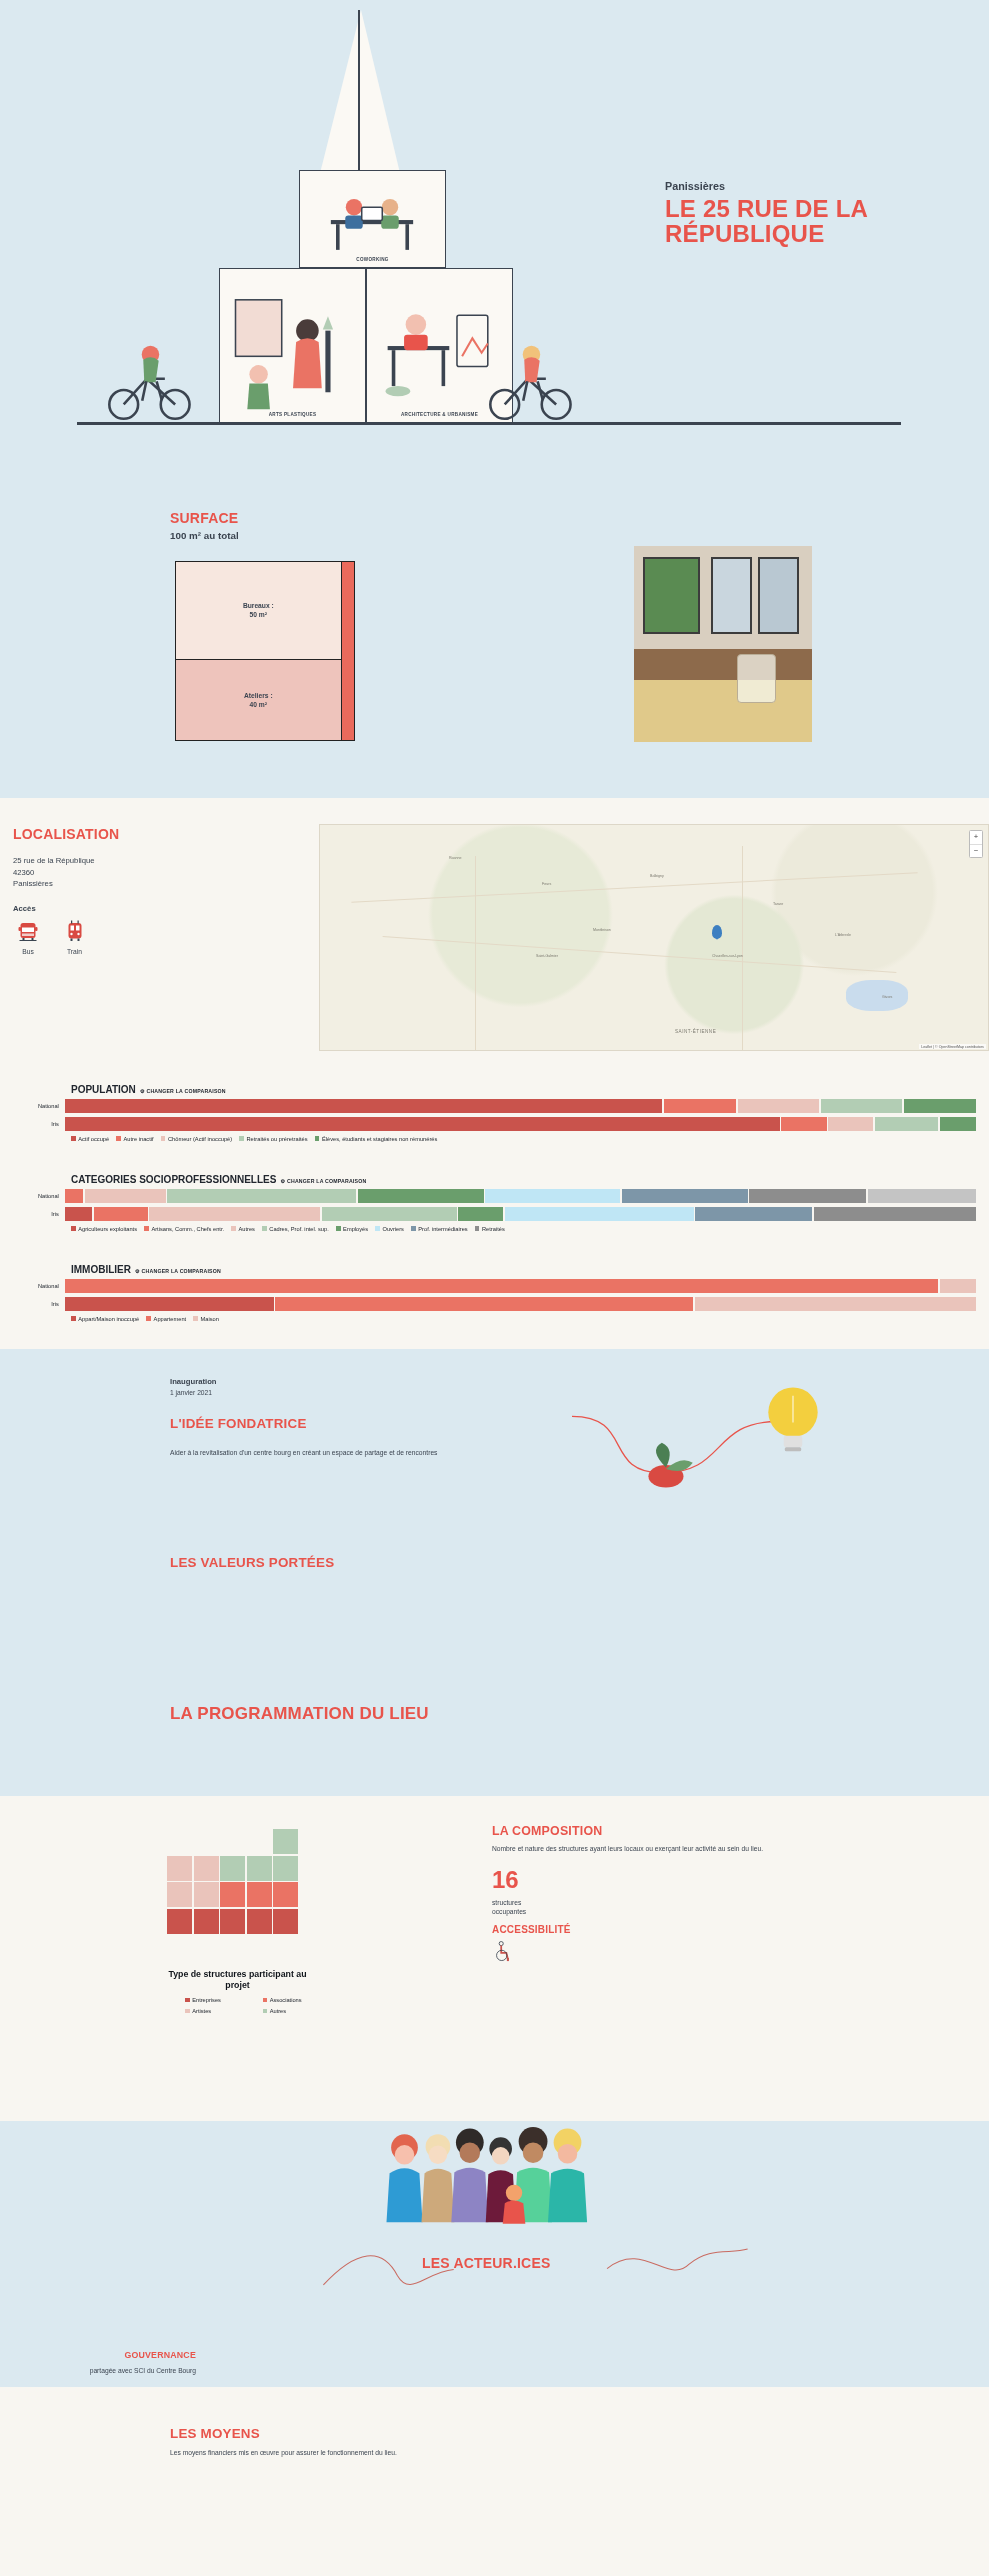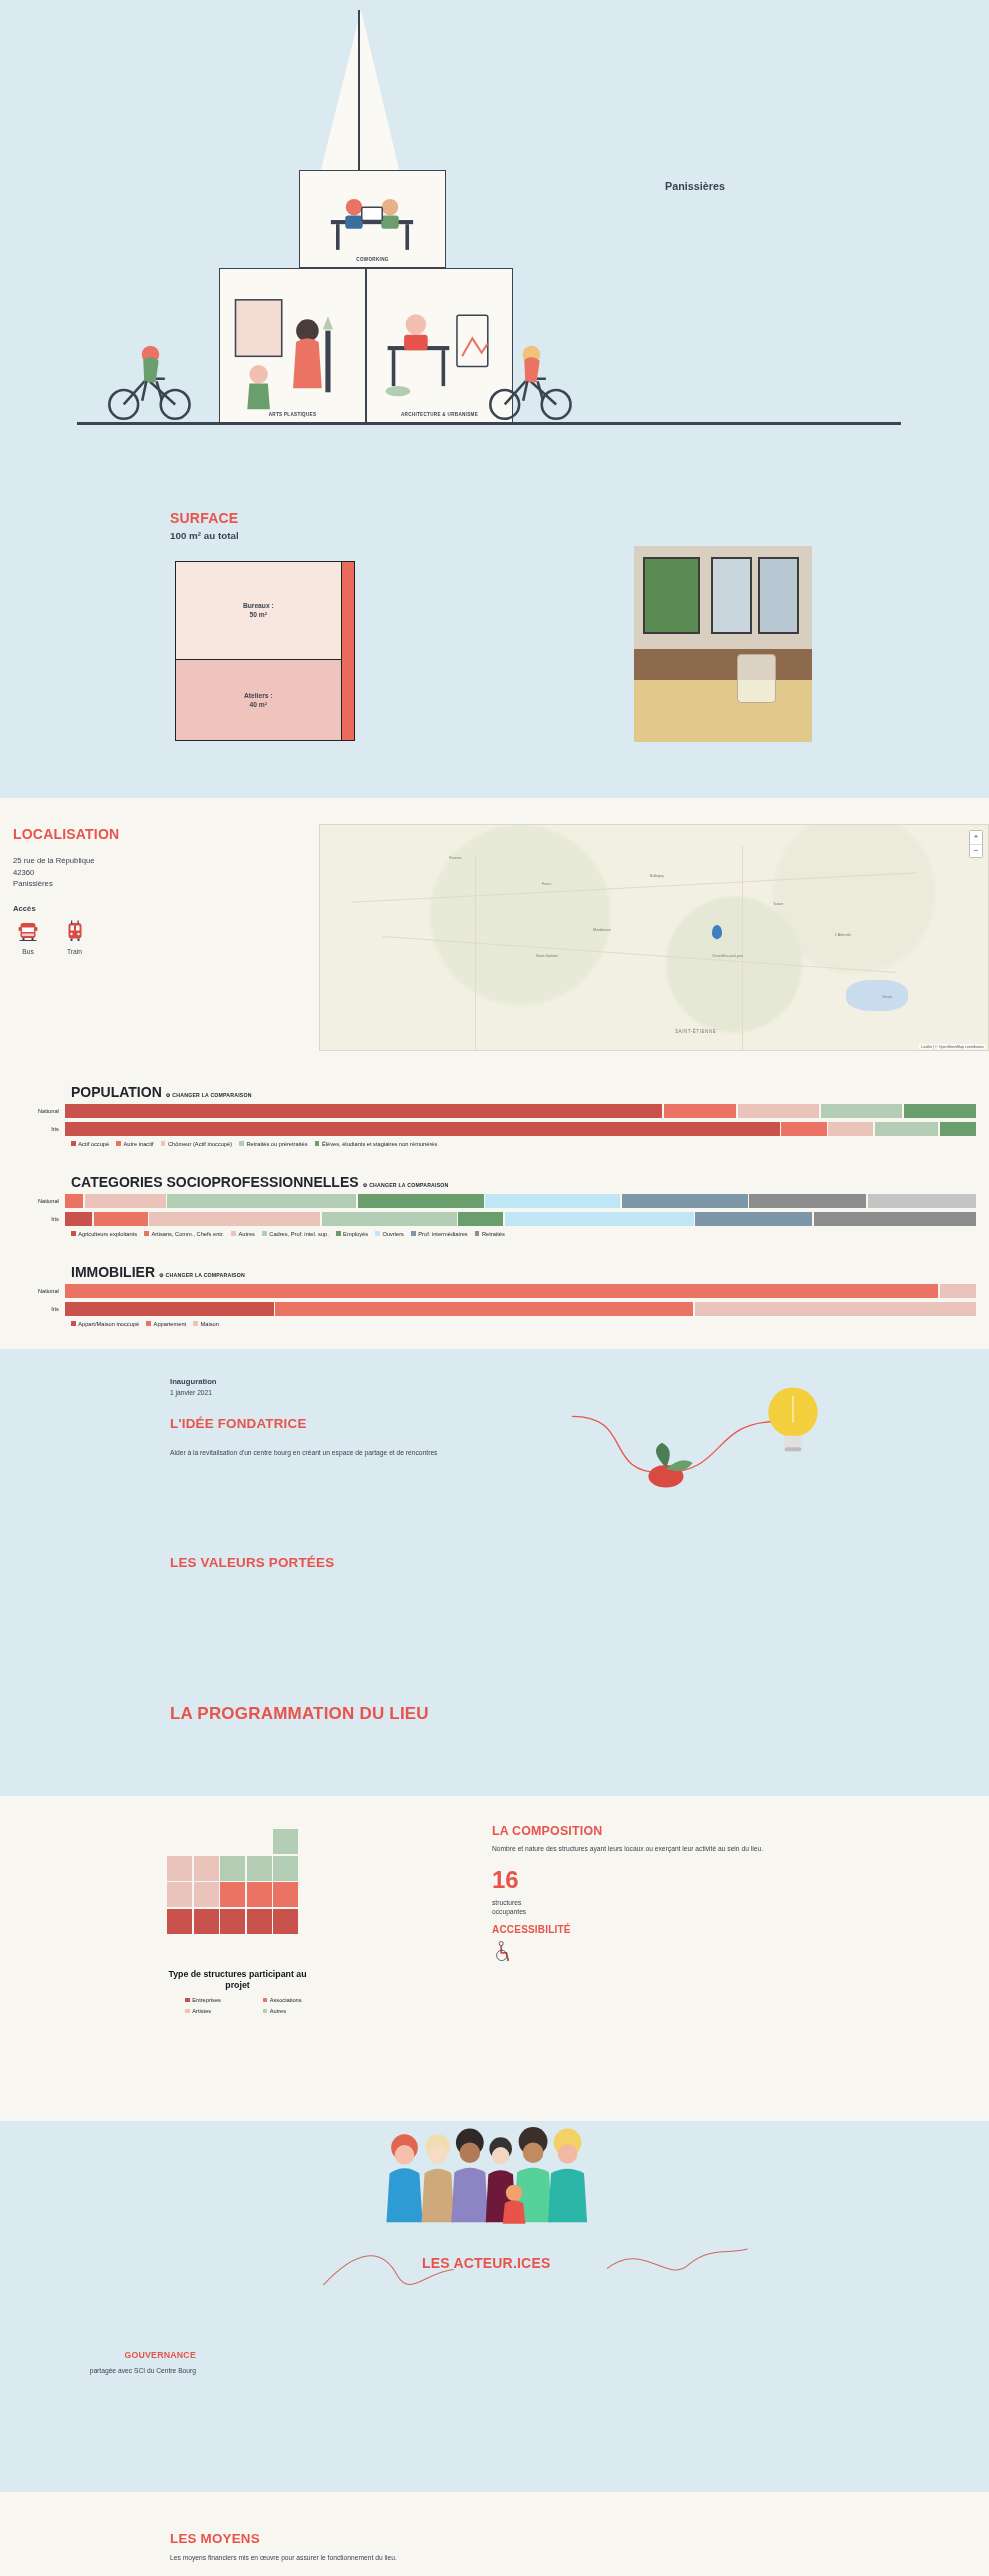--- a/index.html
+++ b/index.html
@@ -143,21 +143,21 @@
   }
   .map .zoomctl div + div { border-top:0.5px solid #ddd; }
   .map .attrib {
     position:absolute; right:2.1px; bottom:1px; font-size:3.6px; color:#555;
     background:rgba(255,255,255,.7); padding:0.5px 2.1px;
   }
   .map .mlabel { position:absolute; font-size:3.6px; color:#7c7a70; }
 
   
   .stat-block { position: absolute; left: 0; width: 989px; }
-  .stat-title { font-size: 14px; font-weight: 800; text-transform: uppercase; color:#21262e;}
+  .stat-title { font-size: 10px; font-weight: 800; text-transform: uppercase; color:#21262e;}
   .stat-change { font-size: 5.2px; font-weight: 700; letter-spacing:0.2px; color:#21262e; margin-left:4.1px;}
   .gear { font-size: 5.2px; }
   .bar-row { display: flex; align-items: center; margin-top: 3.6px; }
   .bar-name { width: 52px; text-align: right; padding-right: 6.2px; font-size: 5.7px; color:#21262e;}
   .bar-track { flex: 1 1 auto; display: flex; height: 14.4px; gap: 1.5px; }
   .bar-seg { height: 100%; }
   .legend { display: flex; flex-wrap: wrap; gap: 7.2px; margin-top: 4.6px; margin-left: 58px; }
   .legend-item { display: flex; align-items: center; gap: 2.6px; font-size: 5.7px; color: #21262e; }
   .swatch { width: 4.6px; height: 4.6px; display: inline-block; }
 
@@ -195,21 +195,21 @@
   .waffle-legend { position: absolute; left: 185px; top: 201px; width: 155px;
                    display: grid; grid-template-columns: 1fr 1fr; row-gap: 5.2px; }
   .comp-h { position: absolute; left: 492px; top: 28px; font-size: 12.4px; }
   .comp-p { position: absolute; left: 492px; top: 49px; width: 422px; font-size: 6.7px; }
   .comp-num { position: absolute; left: 492px; top: 70px; font-size: 24px; font-weight: 800; color: #e8544b; }
   .comp-num-lbl { position: absolute; left: 492px; top: 102px; font-size: 6.7px; line-height: 1.35; }
   .access-h { position: absolute; left: 492px; top: 128px; font-size: 10px; }
   .access-ico { position: absolute; left: 494px; top: 145px; }
 
   
-  #acteurs { height: 371px; }
+  #acteurs { height: 266px; }
   .people { position: absolute; left: 381px; top: 5.2px; }
   .acteurs-h { position: absolute; left: 422px; top: 134px; font-size: 14px; }
   .squiggle { position: absolute; left: 319px; top: 123px; }
   .gouv-h { position: absolute; left: 72px; top: 229px; width: 124px; text-align: right; font-size: 8.8px; }
   .gouv-p { position: absolute; left: 41px; top: 245px; width: 155px; text-align: right; font-size: 6.7px; line-height: 1.5; }
 
   
   #moyens { height: 634px; }
   .moyens-h { position: absolute; left: 170px; top: 39px; font-size: 13.4px; }
   .moyens-p { position: absolute; left: 170px; top: 62px; font-size: 6.7px; }
@@ -278,20 +278,21 @@
       <circle cx="92" cy="38" r="17" fill="#f1c27a"></circle>
       <path d="M78 48 q16 -10 30 2 l-6 42 h-22 z" fill="#ea7364"></path>
       <path d="M84 90 l-8 38 M104 90 l10 36" stroke="#3b4450" stroke-width="5" fill="none"></path>
     </svg>
   </div>
 
   <div class="hero-ground"></div>
 
   <div class="hero-title-wrap">
     <div class="hero-city">Panissières</div>
+    <div class="hero-name h-red">LE 25 RUE DE LA RÉPUBLIQUE</div>
   </div>
 </section>
 
 <section class="band band--blue" id="surface">
   <h2 class="h-red h-sec">SURFACE</h2>
   <div class="surface-total">100 m² au total</div>
 
   <div class="plan">
     <div class="plan-left">
       <div class="plan-bureaux">

